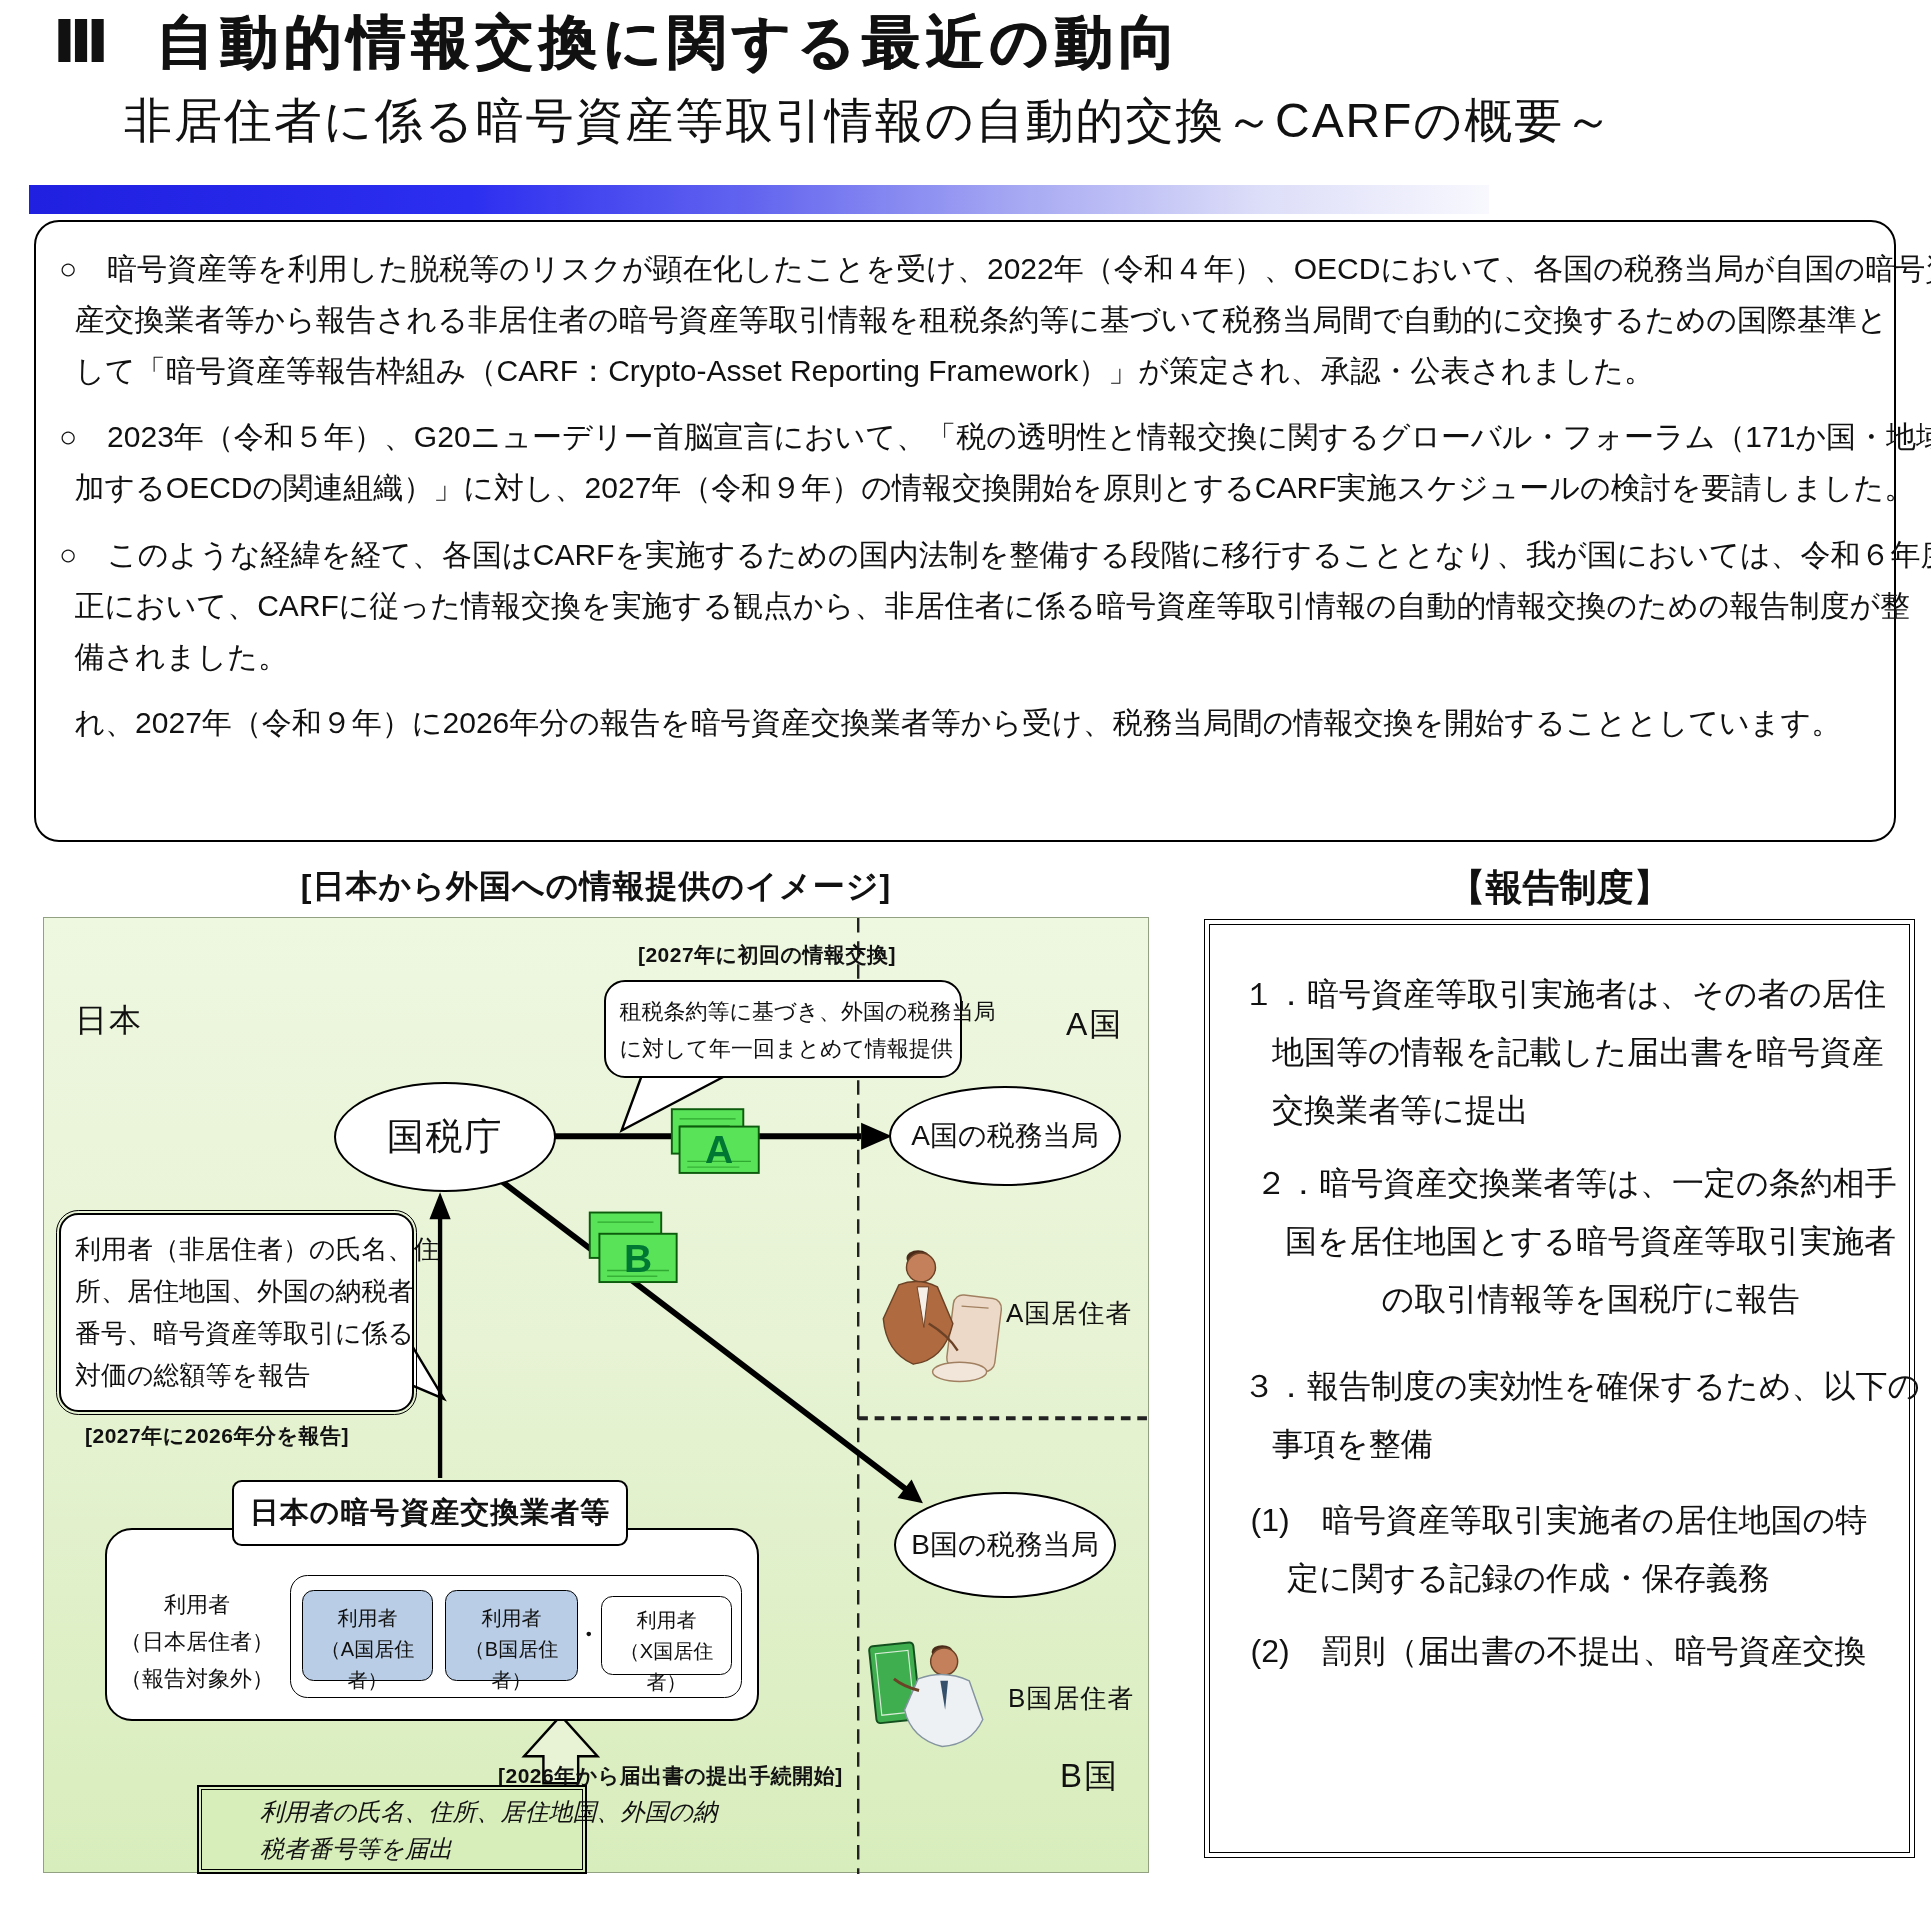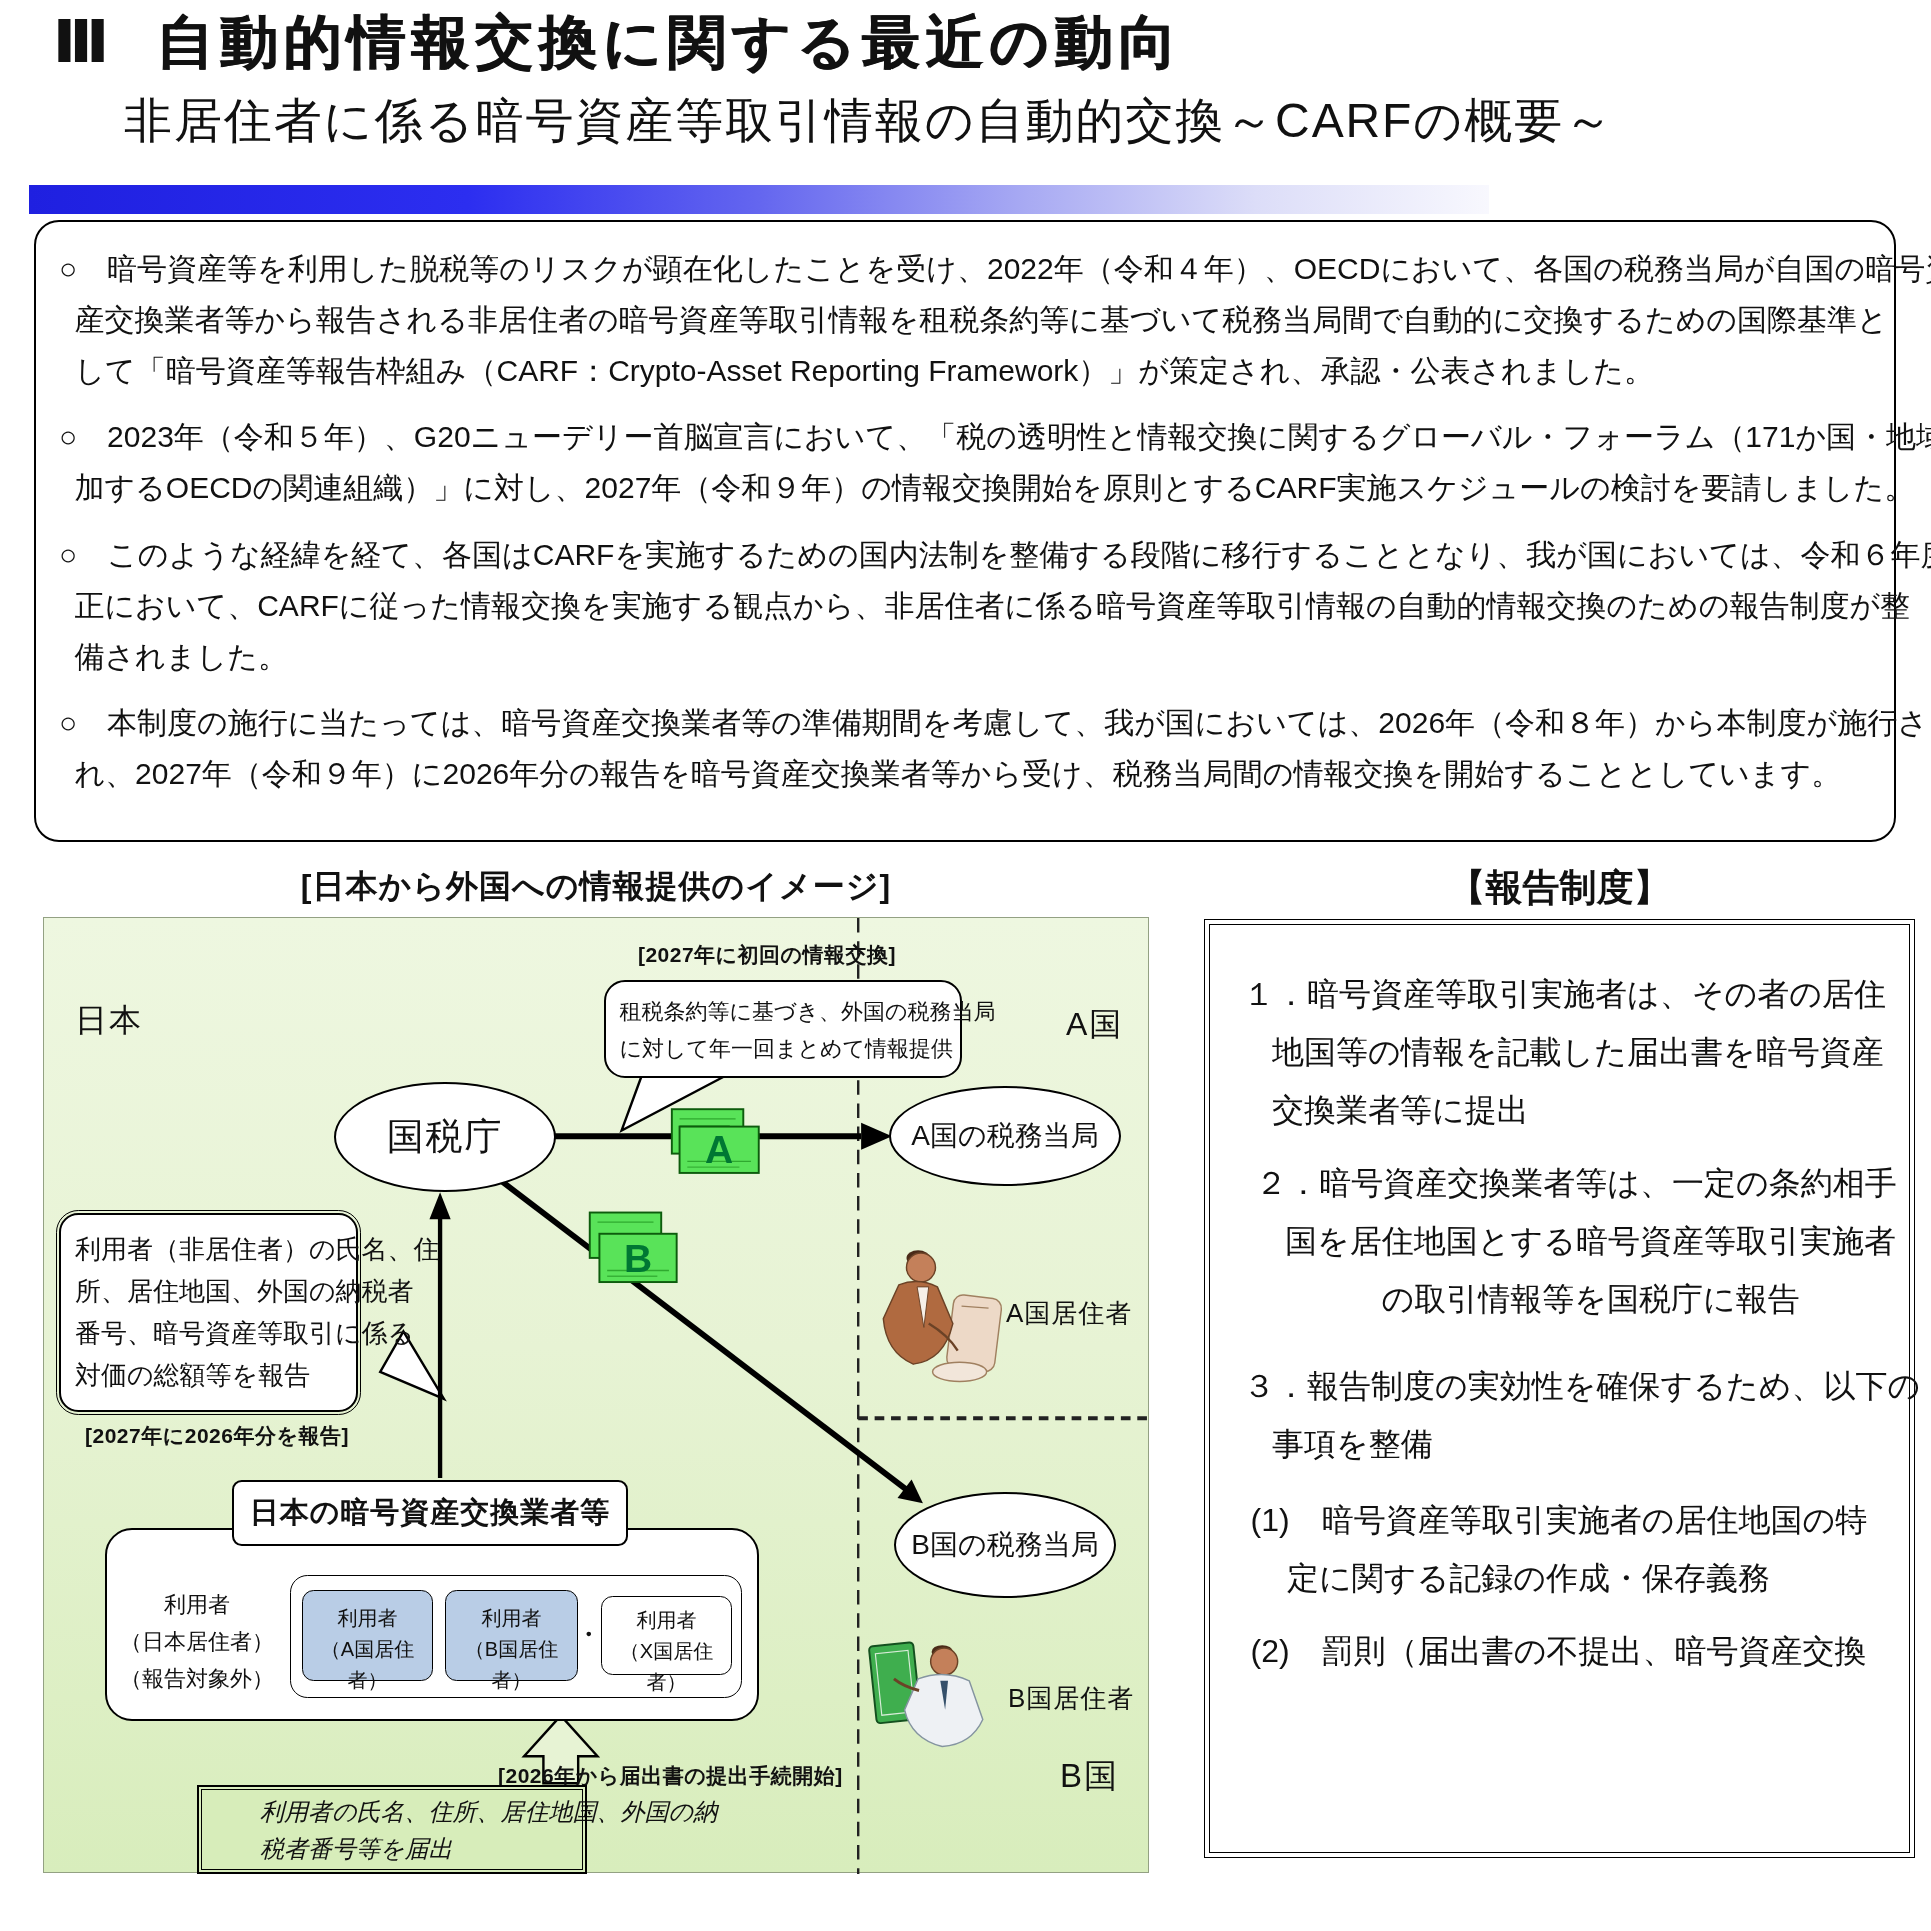--- a/index.html
+++ b/index.html
@@ -29,21 +29,21 @@
 
   
   .diagram-panel{left:43px;top:917px;width:1106px;height:956px;border:1.4px solid #93a183;box-sizing:border-box;
                  background:linear-gradient(to bottom,#eef7e0 0%,#e7f3d4 45%,#d8edbc 100%);}
   .diagram-panel .txt{position:absolute;}
   .region-label{font-size:32px;letter-spacing:1.9px;}
   .small-note{font-size:21px;font-weight:600;letter-spacing:0.5px;white-space:nowrap;}
   .bubble{position:absolute;background:#fff;border:2.4px solid #000;box-sizing:border-box;}
   .bubble.top-bubble{left:544px;top:62px;width:358px;height:98px;border-radius:21px;
                      padding:10.6px 0 0 13.5px;font-size:22px;line-height:37px;white-space:nowrap;margin-left:16px;}
-  .bubble.left-bubble{left:14.5px;top:295px;width:299px;height:199px;border-radius:19.3px;
+  .bubble.left-bubble{left:14.5px;top:295px;width:355px;height:199px;border-radius:19.3px;
                       outline:1.9px solid #000;outline-offset:2.9px;
                       padding:12.6px 0 0 14.5px;font-size:26px;line-height:42px;white-space:nowrap;}
   .ellipse{position:absolute;background:#fff;border:2.4px solid #000;border-radius:50%;box-sizing:border-box;
            display:flex;align-items:center;justify-content:center;white-space:nowrap;}
   .ellipse.nta{left:290px;top:164px;width:222px;height:110px;font-size:37px;letter-spacing:1.9px;}
   .ellipse.auth-a{left:845px;top:168px;width:232px;height:100px;font-size:28px;}
   .ellipse.auth-b{left:850px;top:574px;width:222px;height:106px;font-size:28px;}
   .card-letter{position:absolute;text-align:center;font-size:39px;font-weight:700;color:#073;}
   .exchanger-box{left:188px;top:562px;width:396px;height:66px;background:#fff;border:2.4px solid #000;
                  border-radius:9.7px;box-sizing:border-box;display:flex;align-items:center;justify-content:center;
@@ -100,21 +100,20 @@
     <div class="para">
       <div class="sline">○　2023年（令和５年）、G20ニューデリー首脳宣言において、「税の透明性と情報交換に関するグローバル・フォーラム（171か国・地域が参</div>
       <div class="sline cont">加するOECDの関連組織）」に対し、2027年（令和９年）の情報交換開始を原則とするCARF実施スケジュールの検討を要請しました。</div>
     </div>
     <div class="para">
       <div class="sline">○　このような経緯を経て、各国はCARFを実施するための国内法制を整備する段階に移行することとなり、我が国においては、令和６年度税制改</div>
       <div class="sline cont">正において、CARFに従った情報交換を実施する観点から、非居住者に係る暗号資産等取引情報の自動的情報交換のための報告制度が整</div>
       <div class="sline cont">備されました。</div>
     </div>
     <div class="para">
-      <div class="sline">○　本制度の施行に当たっては、暗号資産交換業者等の準備期間を考慮して、我が国においては、2026年（令和８年）から本制度が施行さ</div>
       <div class="sline cont">れ、2027年（令和９年）に2026年分の報告を暗号資産交換業者等から受け、税務当局間の情報交換を開始することとしています。</div>
     </div>
   </div>
 
   <div class="abs diagram-heading">[日本から外国への情報提供のイメージ]</div>
   <div class="abs report-heading">【報告制度】</div>
 
   <div class="abs diagram-panel">
 
     <svg width="1106" height="956" viewBox="0 0 1145 990">

